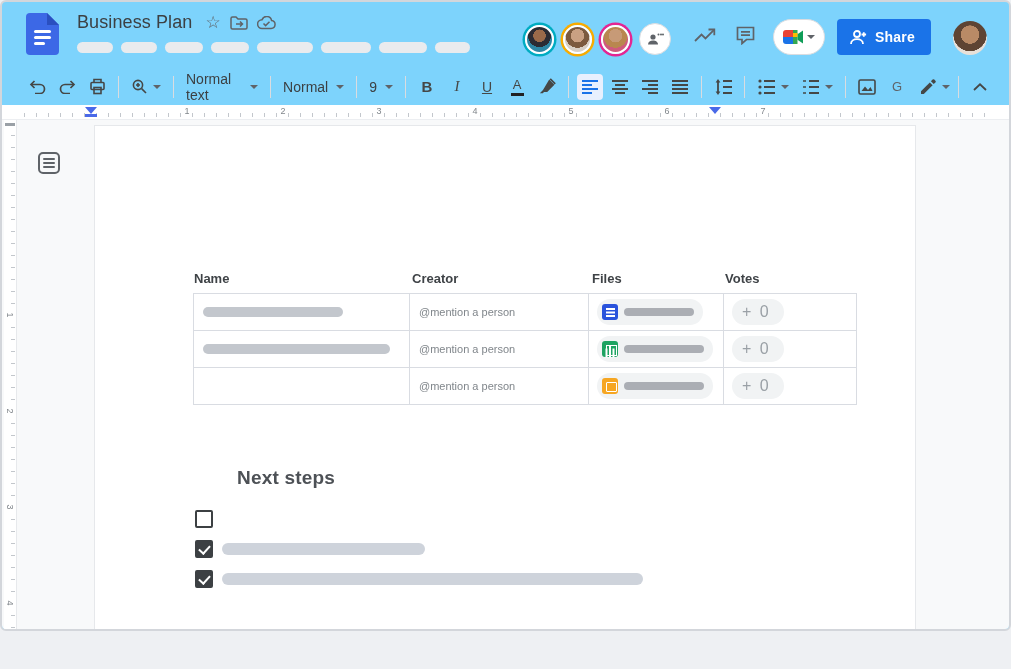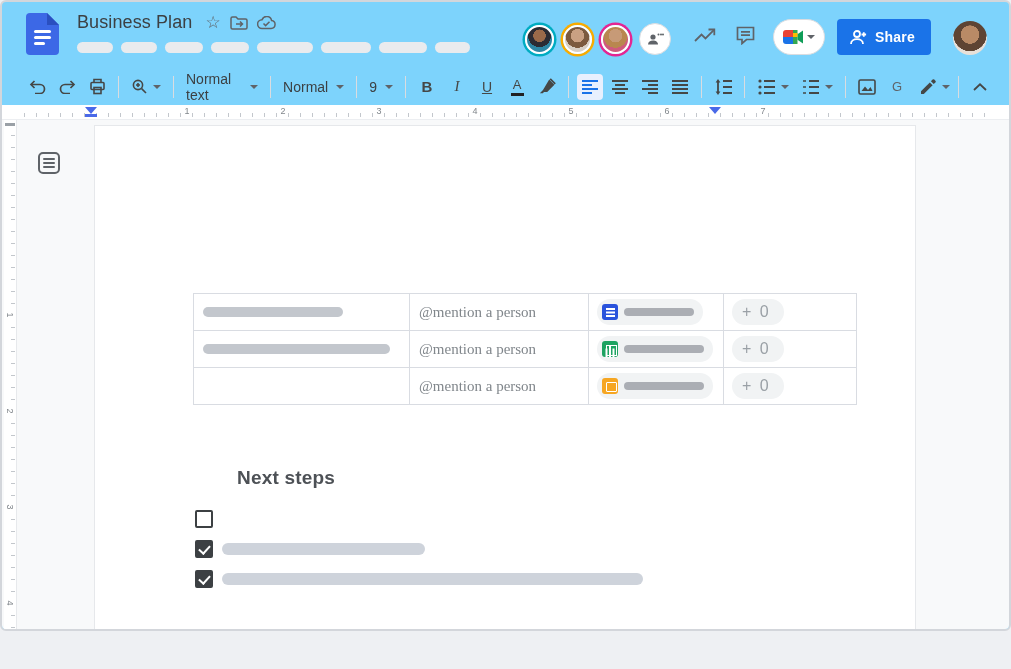--- a/index.html
+++ b/index.html
@@ -82,21 +82,21 @@
   .tbl-head span { font-size:13px; font-weight:bold; color:#3f4347; }
   .tbl { position:absolute; left:98px; top:167px; width:664px; border-top:1px solid #d9dce2; }
   .trow { display:flex; height:37px; border-bottom:1px solid #d9dce2; }
   .tcell { border-left:1px solid #d9dce2; display:flex; align-items:center; }
   .tcell:last-child { border-right:1px solid #d9dce2; }
   .c-name { width:216px; padding-left:9px; }
   .c-creator { width:179px; padding-left:9px; }
   .c-files { width:135px; padding-left:8px; }
   .c-votes { width:134px; padding-left:8px; }
   .name-bar { height:10px; border-radius:5px; background:#c3c7cd; }
-  .mention { font-size:15px; color:#80868b;font-family:Liberation Serif, serif; }
+  .mention { font-size:11px; color:#80868b; }
   .file-chip { height:26px; border-radius:13px; background:#f1f3f4; display:flex; align-items:center; gap:6px; padding:0 9px 0 5px; }
   .file-icon { width:16px; height:16px; border-radius:3px; position:relative; flex:0 0 auto; }
   .file-icon.docs::before { content:""; position:absolute; left:3.5px; top:4px; width:9px; height:2px; background:#fff;
         box-shadow:0 3.5px 0 #fff, 0 7px 0 #fff; }
   .file-icon.sheets::before { content:""; position:absolute; left:3.5px; top:3.5px; width:9px; height:9px;
         border:1.5px solid #fff; }
   .file-icon.sheets::after { content:""; position:absolute; left:7px; top:3.5px; width:1.5px; height:9px; background:#fff;
         box-shadow:-3.5px 3.5px 0 #fff, 0 3.5px 0 #fff, 3.5px 3.5px 0 #fff; }
   .file-icon.slides::before { content:""; position:absolute; left:3.5px; top:4px; width:9px; height:8px; border:1.5px solid #fff; border-radius:1px; }
   .chip-bar { height:8px; border-radius:4px; background:#abaeb4; }
@@ -383,20 +383,26 @@
     <span class="vr-bottom"></span>
 
     <span class="outline-btn">
         <i></i>
         <i></i>
         <i></i>
       </span>
 
     <div class="page">
 
+      <div class="tbl-head">
+        <span style="width:216px; padding-left:1px">Name</span>
+        <span style="width:179px; padding-left:3px">Creator</span>
+        <span style="width:135px; padding-left:4px">Files</span>
+        <span style="width:134px; padding-left:2px">Votes</span>
+      </div>
 
       <div class="tbl">
 
         <div class="trow">
           <div class="tcell c-name">
             <span class="name-bar" style="width: 140px;"></span>
           </div>
           <div class="tcell c-creator">
             <span class="mention">@mention a person</span>
           </div>

